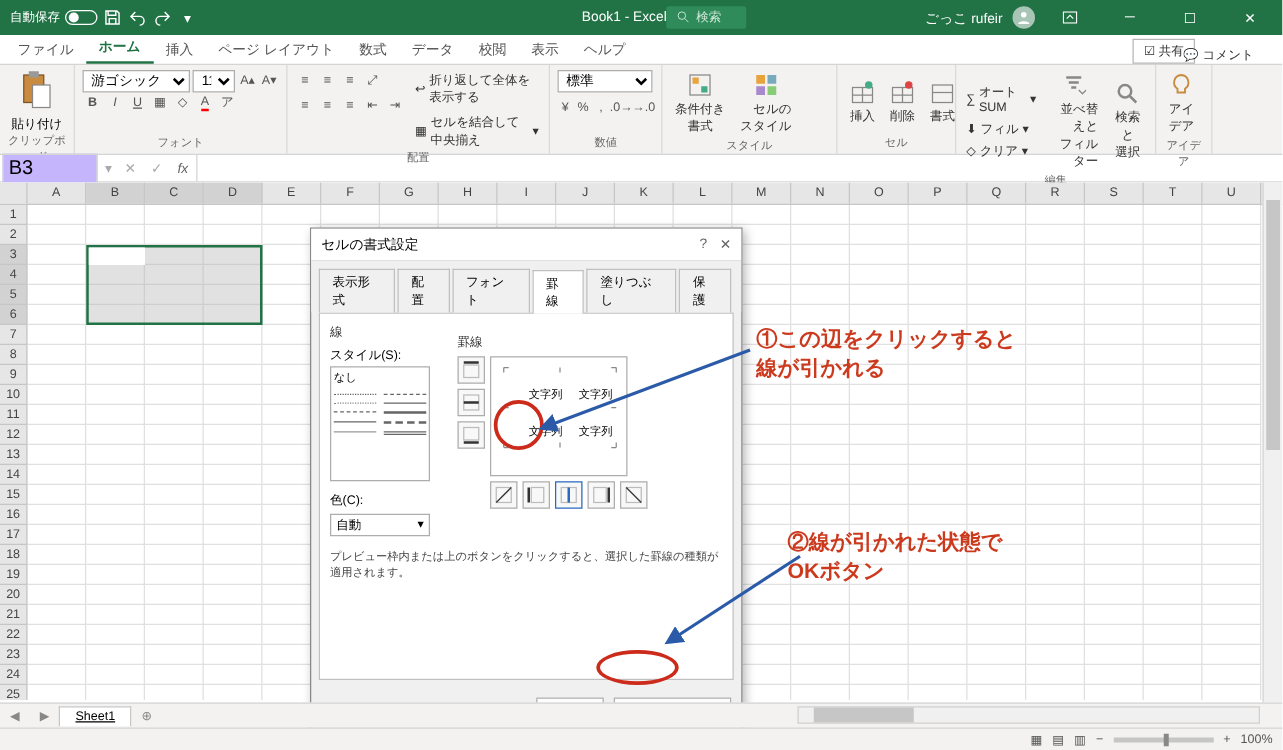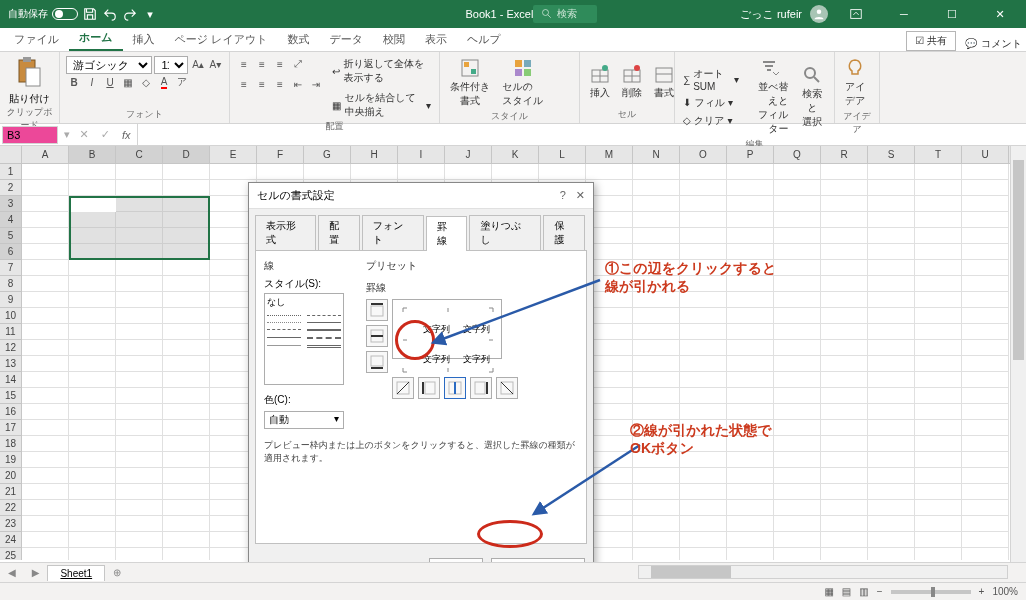--- a/index.html
+++ b/index.html
@@ -16,39 +16,39 @@
 .titlebar .search { position: absolute; left: 50%; transform: translateX(20px); display: flex; align-items: center; gap: 4px; background: #2f8b5a; padding: 2px 20px 2px 8px; border-radius: 2px; font-size: 10px; color: #d0e8d9; }
 .titlebar .right { position: absolute; right: 6px; display: flex; align-items: center; gap: 8px; }
 .avatar { width: 18px; height: 18px; background: #a8c5b5; border-radius: 50%; display: inline-flex; align-items: center; justify-content: center; }
 .win-btn { width: 40px; height: 28px; display: inline-flex; align-items: center; justify-content: center; color: #fff; }
 
 
 .ribbon-tabs { height: 24px; background: #fff; display: flex; align-items: flex-end; border-bottom: 1px solid #d4d4d4; padding-left: 4px; position: relative; }
 .rtab { padding: 4px 10px; font-size: 11px; color: #555; cursor: pointer; }
 .rtab.active { color: #217346; border-bottom: 2px solid #217346; font-weight: bold; }
 .ribbon-tabs .share { position: absolute; right: 70px; padding: 2px 8px; border: 1px solid #b6b6b6; font-size: 10px; color: #333; }
-.ribbon-tabs .comment { position: absolute; right: 4px; font-size: 10px; color: #333; }
+.ribbon-tabs .comment { position: absolute; right: 23px; font-size: 10px; color: #333; }
 
 
 .ribbon { height: 72px; background: #f3f2f1; border-bottom: 1px solid #d4d4d4; display: flex; }
 .group { border-right: 1px solid #d9d9d9; padding: 4px 6px 2px 6px; display: flex; flex-direction: column; justify-content: space-between; }
 .group-label { font-size: 9px; color: #666; text-align: center; }
 .group-body { display: flex; align-items: center; gap: 4px; flex: 1; }
 .small-btn { width: 16px; height: 16px; display: inline-flex; align-items: center; justify-content: center; color: #555; font-size: 10px; }
 .paste-icon { width: 30px; height: 32px; }
 .paste-icon svg { width: 28px; height: 32px; }
 .font-select { font-size: 11px; border: 1px solid #adadad; padding: 1px 2px; background: #fff; }
 .mini-row { display: flex; gap: 2px; }
 .rbtn-lg { display: flex; flex-direction: column; align-items: center; gap: 2px; padding: 2px 4px; font-size: 10px; color: #333; }
 .rbtn-lg svg { width: 20px; height: 20px; }
 .rbtn-sm { font-size: 10px; color: #333; display: flex; align-items: center; gap: 3px; padding: 1px 2px; }
 
 
 .formula-row { height: 22px; display: flex; align-items: center; border-bottom: 1px solid #d4d4d4; }
-.name-box { width: 56px; border: 1px solid #d4d4d4; padding: 2px 4px; font-size: 11px; margin: 0 2px; background: #ec4899; }
+.name-box { width: 76px; border: 1px solid #d4d4d4; padding: 2px 4px; font-size: 16px; margin: 0 2px; background: #c4b5fd; }
 .fx { padding: 0 6px; color: #666; font-style: italic; font-size: 11px; }
 
 
 .grid-wrap { position: relative; background: #fff; }
 .col-headers { display: flex; height: 18px; background: #e6e6e6; border-bottom: 1px solid #c6c6c6; }
 .corner { width: 22px; border-right: 1px solid #c6c6c6; background: #e6e6e6; }
 .col-h { width: 47px; text-align: center; font-size: 10px; border-right: 1px solid #c6c6c6; color: #444; line-height: 18px; }
 .col-h.sel { background: #d2d2d2; }
 .rows { }
 .row-line { display: flex; height: 16px; }
@@ -67,27 +67,27 @@
 .dlg-tabs { display: flex; padding: 6px 6px 0 6px; background: #f0f0f0; }
 .dtab { padding: 3px 10px; border: 1px solid #c0c0c0; border-bottom: none; margin-right: 2px; background: #f0f0f0; font-size: 10px; }
 .dtab.active { background: #fff; position: relative; top: 1px; }
 .dlg-body { background: #fff; margin: 0 6px 6px 6px; border: 1px solid #c0c0c0; padding: 8px; }
 .dlg-section-label { font-size: 10px; color: #333; margin-bottom: 4px; }
 .style-list { width: 80px; height: 92px; border: 1px solid #adadad; padding: 2px; display: flex; flex-direction: column; gap: 6px; background: #fff; }
 .color-picker { width: 80px; border: 1px solid #adadad; font-size: 10px; padding: 1px 4px; display: flex; justify-content: space-between; margin-top: 4px; }
 .preset-box { width: 34px; height: 34px; border: 1px solid #adadad; display: inline-flex; align-items: center; justify-content: center; position: relative; }
 .preset-label { font-size: 9px; text-align: center; margin-top: 2px; }
 .preset-item { display: inline-flex; flex-direction: column; align-items: center; margin-right: 6px; }
-.preview-box { width: 110px; height: 60px; border: 1px solid #adadad; position: relative; background: #fff; }
+.preview-box { width: 110px; height: 96px; border: 1px solid #adadad; position: relative; background: #fff; }
 .border-btn { width: 22px; height: 22px; border: 1px solid #adadad; display: inline-flex; align-items: center; justify-content: center; background: #f8f8f8; }
 .dlg-footer { display: flex; justify-content: flex-end; gap: 8px; padding: 8px; }
 .dlg-btn { padding: 3px 18px; border: 1px solid #adadad; background: #fdfdfd; font-size: 11px; }
 
 
-.annot { position: absolute; color: #cc3a1e; font-weight: bold; font-size: 14px; pointer-events: none; }
+.annot { position: absolute; color: #cc3a1e; font-weight: bold; font-size: 17px; pointer-events: none; }
 .red-oval { position: absolute; border: 3px solid #cc2a1a; border-radius: 50%; pointer-events: none; }
 svg.arrow { position: absolute; pointer-events: none; }
 
 
 .sheet-tabs { position: absolute; bottom: 18px; left: 0; right: 0; height: 20px; background: #f3f2f1; display: flex; align-items: center; border-top: 1px solid #d4d4d4; }
 .sheet-nav { padding: 0 8px; color: #888; font-size: 10px; }
 .sheet-tab { padding: 2px 12px; background: #fff; border: 1px solid #c6c6c6; border-bottom: none; font-size: 10px; text-decoration: underline; }
 .hscroll { position: absolute; right: 18px; top: 2px; width: 370px; height: 14px; background: #f0f0f0; border: 1px solid #d0d0d0; }
 .hscroll .thumb { position: absolute; left: 12px; width: 80px; height: 12px; background: #c6c6c6; }
 .status-bar { position: absolute; bottom: 0; left: 0; right: 0; height: 18px; background: #f3f2f1; border-top: 1px solid #d4d4d4; display: flex; align-items: center; justify-content: flex-end; padding-right: 8px; gap: 8px; font-size: 10px; color: #555; }
@@ -227,40 +227,53 @@
         </div>
       </div>
       <div style="display:flex;flex-direction:column;gap:4px">
         <div class="rbtn-sm">↩ <span>折り返して全体を表示する</span></div>
         <div class="rbtn-sm">▦ <span>セルを結合して中央揃え</span> ▾</div>
       </div>
     </div>
     <div class="group-label">配置</div>
   </div>
 
+  <div class="group" style="width:90px">
+    <div style="display:flex;flex-direction:column;gap:4px">
+      <select class="font-select" style="width:76px"><option>標準</option></select>
+      <div class="mini-row">
+        <span class="small-btn">¥</span>
+        <span class="small-btn">%</span>
+        <span class="small-btn">,</span>
+        <span class="small-btn">.0→</span>
+        <span class="small-btn">→.0</span>
+      </div>
+    </div>
+    <div class="group-label">数値</div>
+  </div>
 
   <div class="group" style="width:140px">
     <div class="group-body">
       <div class="rbtn-lg">
         <svg viewBox="0 0 20 20">
             <rect x="2" y="2" width="16" height="16" fill="none" stroke="#888"></rect>
             <rect x="4" y="4" width="5" height="5" fill="#e8a33d"></rect>
             <rect x="11" y="11" width="5" height="5" fill="#4a8"></rect>
           </svg>
         <span style="white-space:pre-line;text-align:center">条件付き
 書式</span>
       </div>
       <div class="rbtn-lg">
         <svg viewBox="0 0 20 20">
             <rect x="2" y="2" width="7" height="7" fill="#e8a33d"></rect>
             <rect x="11" y="2" width="7" height="7" fill="#7ab"></rect>
             <rect x="2" y="11" width="7" height="7" fill="#a8c"></rect>
             <rect x="11" y="11" width="7" height="7" fill="#8c7"></rect>
           </svg>
-        <span style="white-space:pre-line;text-align:left">セルの
+        <span style="white-space:pre-line;text-align:right">セルの
 スタイル</span>
       </div>
     </div>
     <div class="group-label">スタイル</div>
   </div>
 
   <div class="group" style="width:95px">
     <div class="group-body">
       <div class="rbtn-lg">
         <svg viewBox="0 0 20 20">
@@ -1023,21 +1036,20 @@
             </div>
         </div>
         <div style="font-size:10px;margin-top:8px">色(C):</div>
         <div class="color-picker">
             <span>自動</span>
             <span>▾</span>
           </div>
       </div>
 
       <div style="flex:1">
-        <div class="dlg-section-label">プリセット</div>
 
         <div class="dlg-section-label" style="margin-top:8px">罫線</div>
         <div style="display:flex;gap:4px">
           <div style="display:flex;flex-direction:column;gap:4px">
             <div class="border-btn">
                 <svg width="16" height="16">
                   <path d="M2 2h12" stroke="#333" stroke-width="2"></path>
                   <rect x="2" y="4" width="12" height="10" fill="none" stroke="#bbb"></rect>
                 </svg>
               </div>

